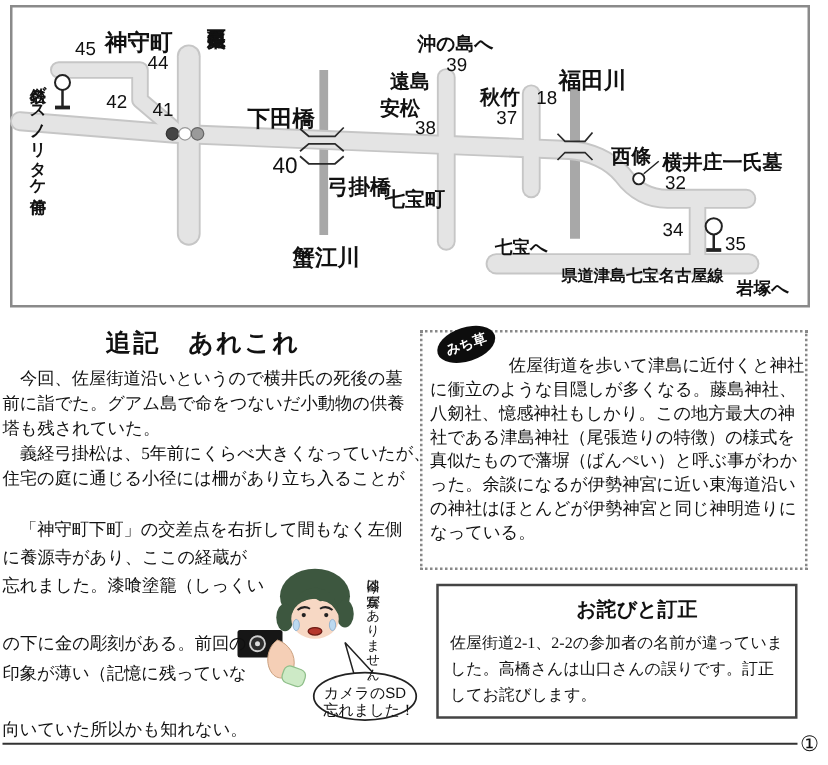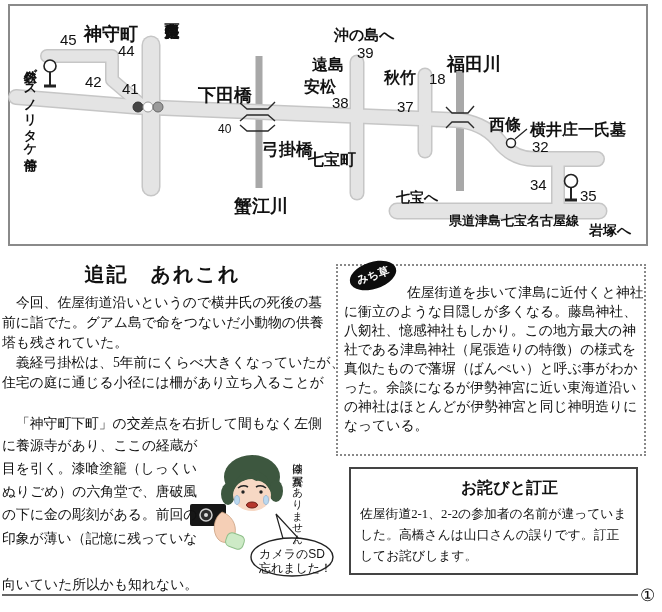--- a/index.html
+++ b/index.html
@@ -111,31 +111,31 @@
   </svg>
 
   <div class="abs maplabel" style="left:84px;top:22px;font-size:18px;">神守町</div>
   <div class="abs mapnum" style="left:60px;top:31px;font-size:15px;">45</div>
   <div class="abs mapnum" style="left:118px;top:42px;font-size:15px;">44</div>
   <div class="abs mapnum" style="left:85px;top:73px;font-size:15px;">42</div>
   <div class="abs mapnum" style="left:122px;top:80px;font-size:15px;">41</div>
   <div class="abs maplabel vtext" style="left:24px;top:60px;font-size:13px;line-height:13px;height:135px;">名鉄バスノリタケ前停</div>
   <div class="abs maplabel vtext" style="left:162px;top:12px;font-size:15px;height:95px;">西尾張中央道</div>
   <div class="abs maplabel" style="left:198px;top:83px;font-size:18px;">下田橋</div>
-  <div class="abs mapnum" style="left:218px;top:122px;font-size:12px;">40</div>
+  <div class="abs mapnum" style="left:218px;top:122px;font-size:18px;">40</div>
   <div class="abs maplabel" style="left:262px;top:138px;font-size:17px;">弓掛橋</div>
   <div class="abs maplabel" style="left:308px;top:150px;font-size:16px;">七宝町</div>
   <div class="abs maplabel" style="left:234px;top:194px;font-size:18px;">蟹江川</div>
   <div class="abs maplabel" style="left:334px;top:26px;font-size:15px;">沖の島へ</div>
   <div class="abs mapnum" style="left:357px;top:44px;font-size:15px;">39</div>
   <div class="abs maplabel" style="left:312px;top:55px;font-size:16px;">遠島</div>
   <div class="abs maplabel" style="left:304px;top:77px;font-size:16px;">安松</div>
   <div class="abs mapnum" style="left:332px;top:94px;font-size:15px;">38</div>
   <div class="abs maplabel" style="left:384px;top:68px;font-size:16px;">秋竹</div>
-  <div class="abs mapnum" style="left:397px;top:86px;font-size:15px;margin-top:12px;">37</div>
+  <div class="abs mapnum" style="left:397px;top:86px;font-size:15px;">37</div>
   <div class="abs mapnum" style="left:429px;top:70px;font-size:15px;">18</div>
   <div class="abs maplabel" style="left:447px;top:52px;font-size:18px;">福田川</div>
   <div class="abs maplabel" style="left:489px;top:115px;font-size:16px;">西條</div>
   <div class="abs maplabel" style="left:530px;top:120px;font-size:16px;">横井庄一氏墓</div>
   <div class="abs mapnum" style="left:532px;top:138px;font-size:15px;">32</div>
   <div class="abs mapnum" style="left:530px;top:176px;font-size:15px;">34</div>
   <div class="abs mapnum" style="left:580px;top:187px;font-size:15px;">35</div>
   <div class="abs maplabel" style="left:396px;top:189px;font-size:14px;">七宝へ</div>
   <div class="abs maplabel" style="left:449px;top:212px;font-size:13px;">県道津島七宝名古屋線</div>
   <div class="abs maplabel" style="left:589px;top:222px;font-size:14px;">岩塚へ</div>
@@ -144,22 +144,21 @@
 
   <div class="abs serifline" style="left:16px;top:294px;">今回、佐屋街道沿いというので横井氏の死後の墓</div>
   <div class="abs serifline" style="left:2px;top:314px;">前に詣でた。グアム島で命をつないだ小動物の供養</div>
   <div class="abs serifline" style="left:2px;top:334px;">塔も残されていた。</div>
 
   <div class="abs serifline" style="left:16px;top:354px;">義経弓掛松は、5年前にくらべ大きくなっていたが、</div>
   <div class="abs serifline" style="left:2px;top:374px;">住宅の庭に通じる小径には柵があり立ち入ることが</div>
 
   <div class="abs serifline" style="left:16px;top:415px;">「神守町下町」の交差点を右折して間もなく左側</div>
   <div class="abs serifline" style="left:2px;top:437px;">に養源寺があり、ここの経蔵が</div>
-  <div class="abs serifline" style="left:2px;top:460px;">目を引く。漆喰塗籠（しっくい</div>
-  <div class="abs serifline" style="left:2px;top:483px;">ぬりごめ）の六角堂で、唐破風</div>
+  <div class="abs serifline" style="left:2px;top:460px;">忘れました。漆喰塗籠（しっくい</div>
   <div class="abs serifline" style="left:2px;top:506px;">の下に金の彫刻がある。前回の</div>
   <div class="abs serifline" style="left:2px;top:530px;">印象が薄い（記憶に残っていな</div>
   <div class="abs serifline" style="left:2px;top:577px;font-family:Liberation Mono, monospace;">向いていた所以かも知れない。</div>
 
   <div class="abs gothic vtext" style="left:270px;top:456px;width:36px;height:72px;font-size:10.5px;line-height:17px;">今回は写真がありません。</div>
   <div class="abs gothic" style="left:252px;top:546px;width:80px;text-align:center;font-size:12px;">カメラのSD</div>
   <div class="abs gothic" style="left:252px;top:560px;width:80px;text-align:right;font-size:12px;">忘れました！</div>
 
   <div class="dottedbox"></div>
   <div class="badge gothic">みち草</div>

